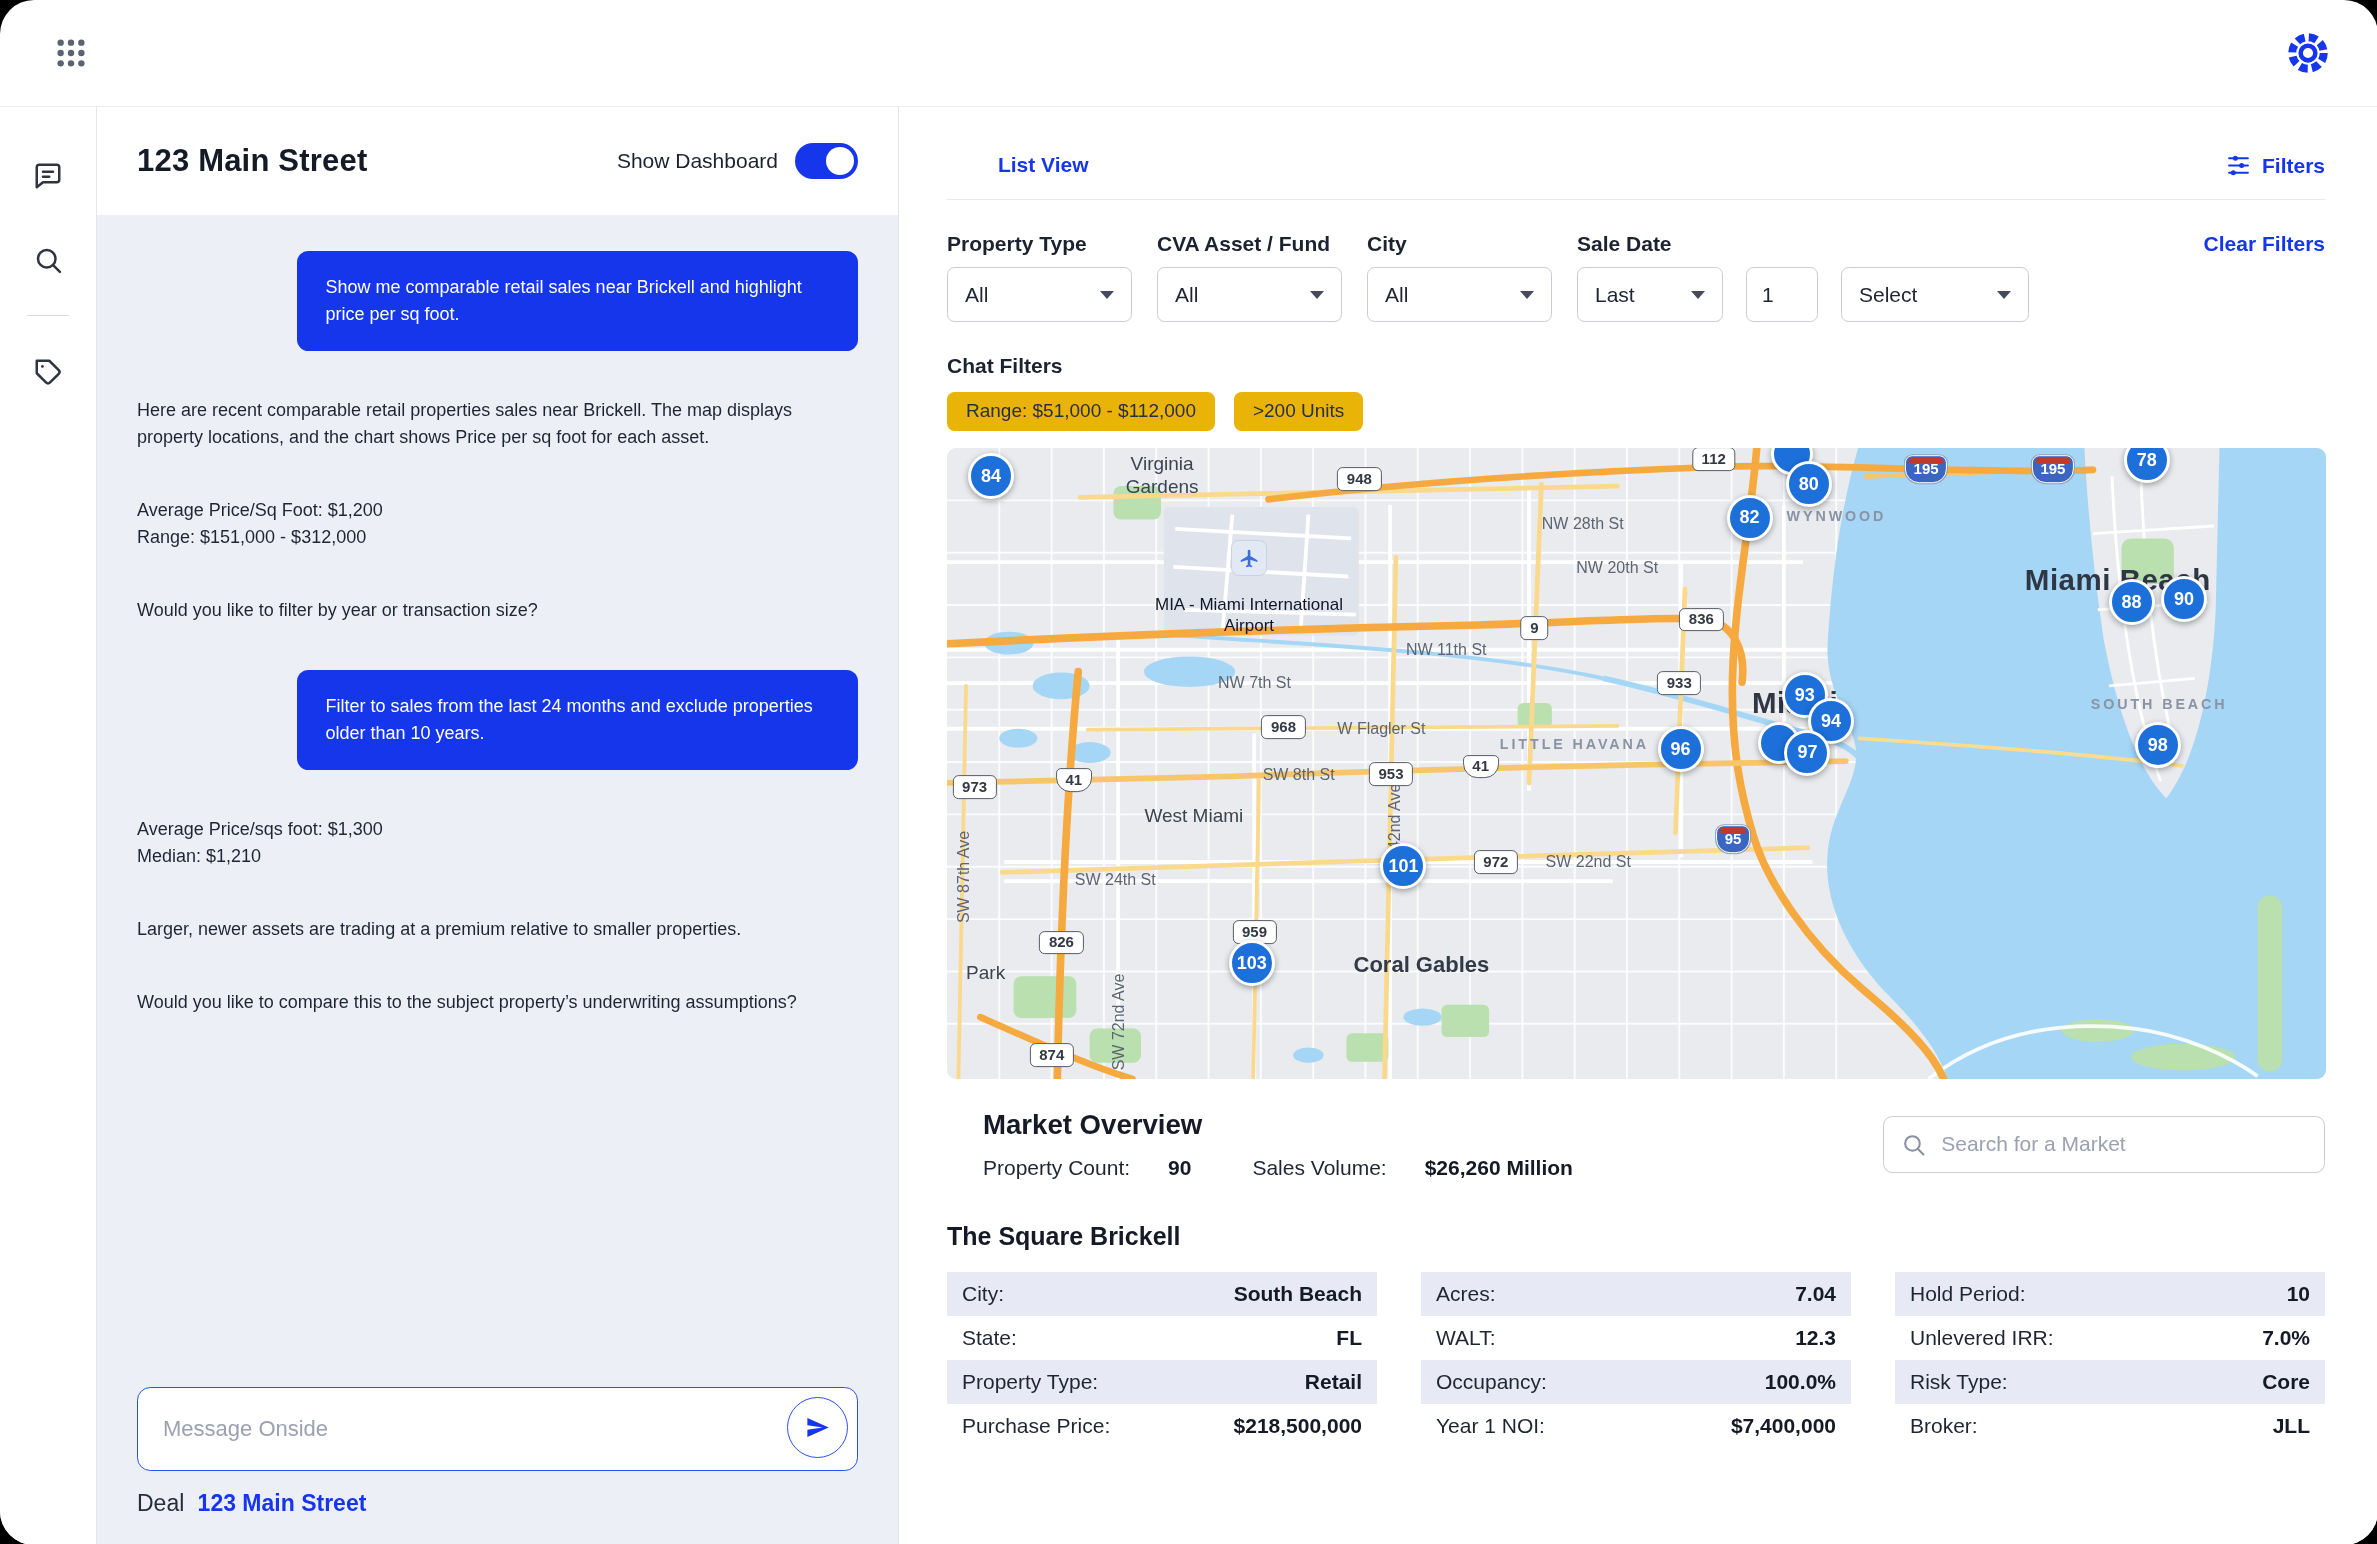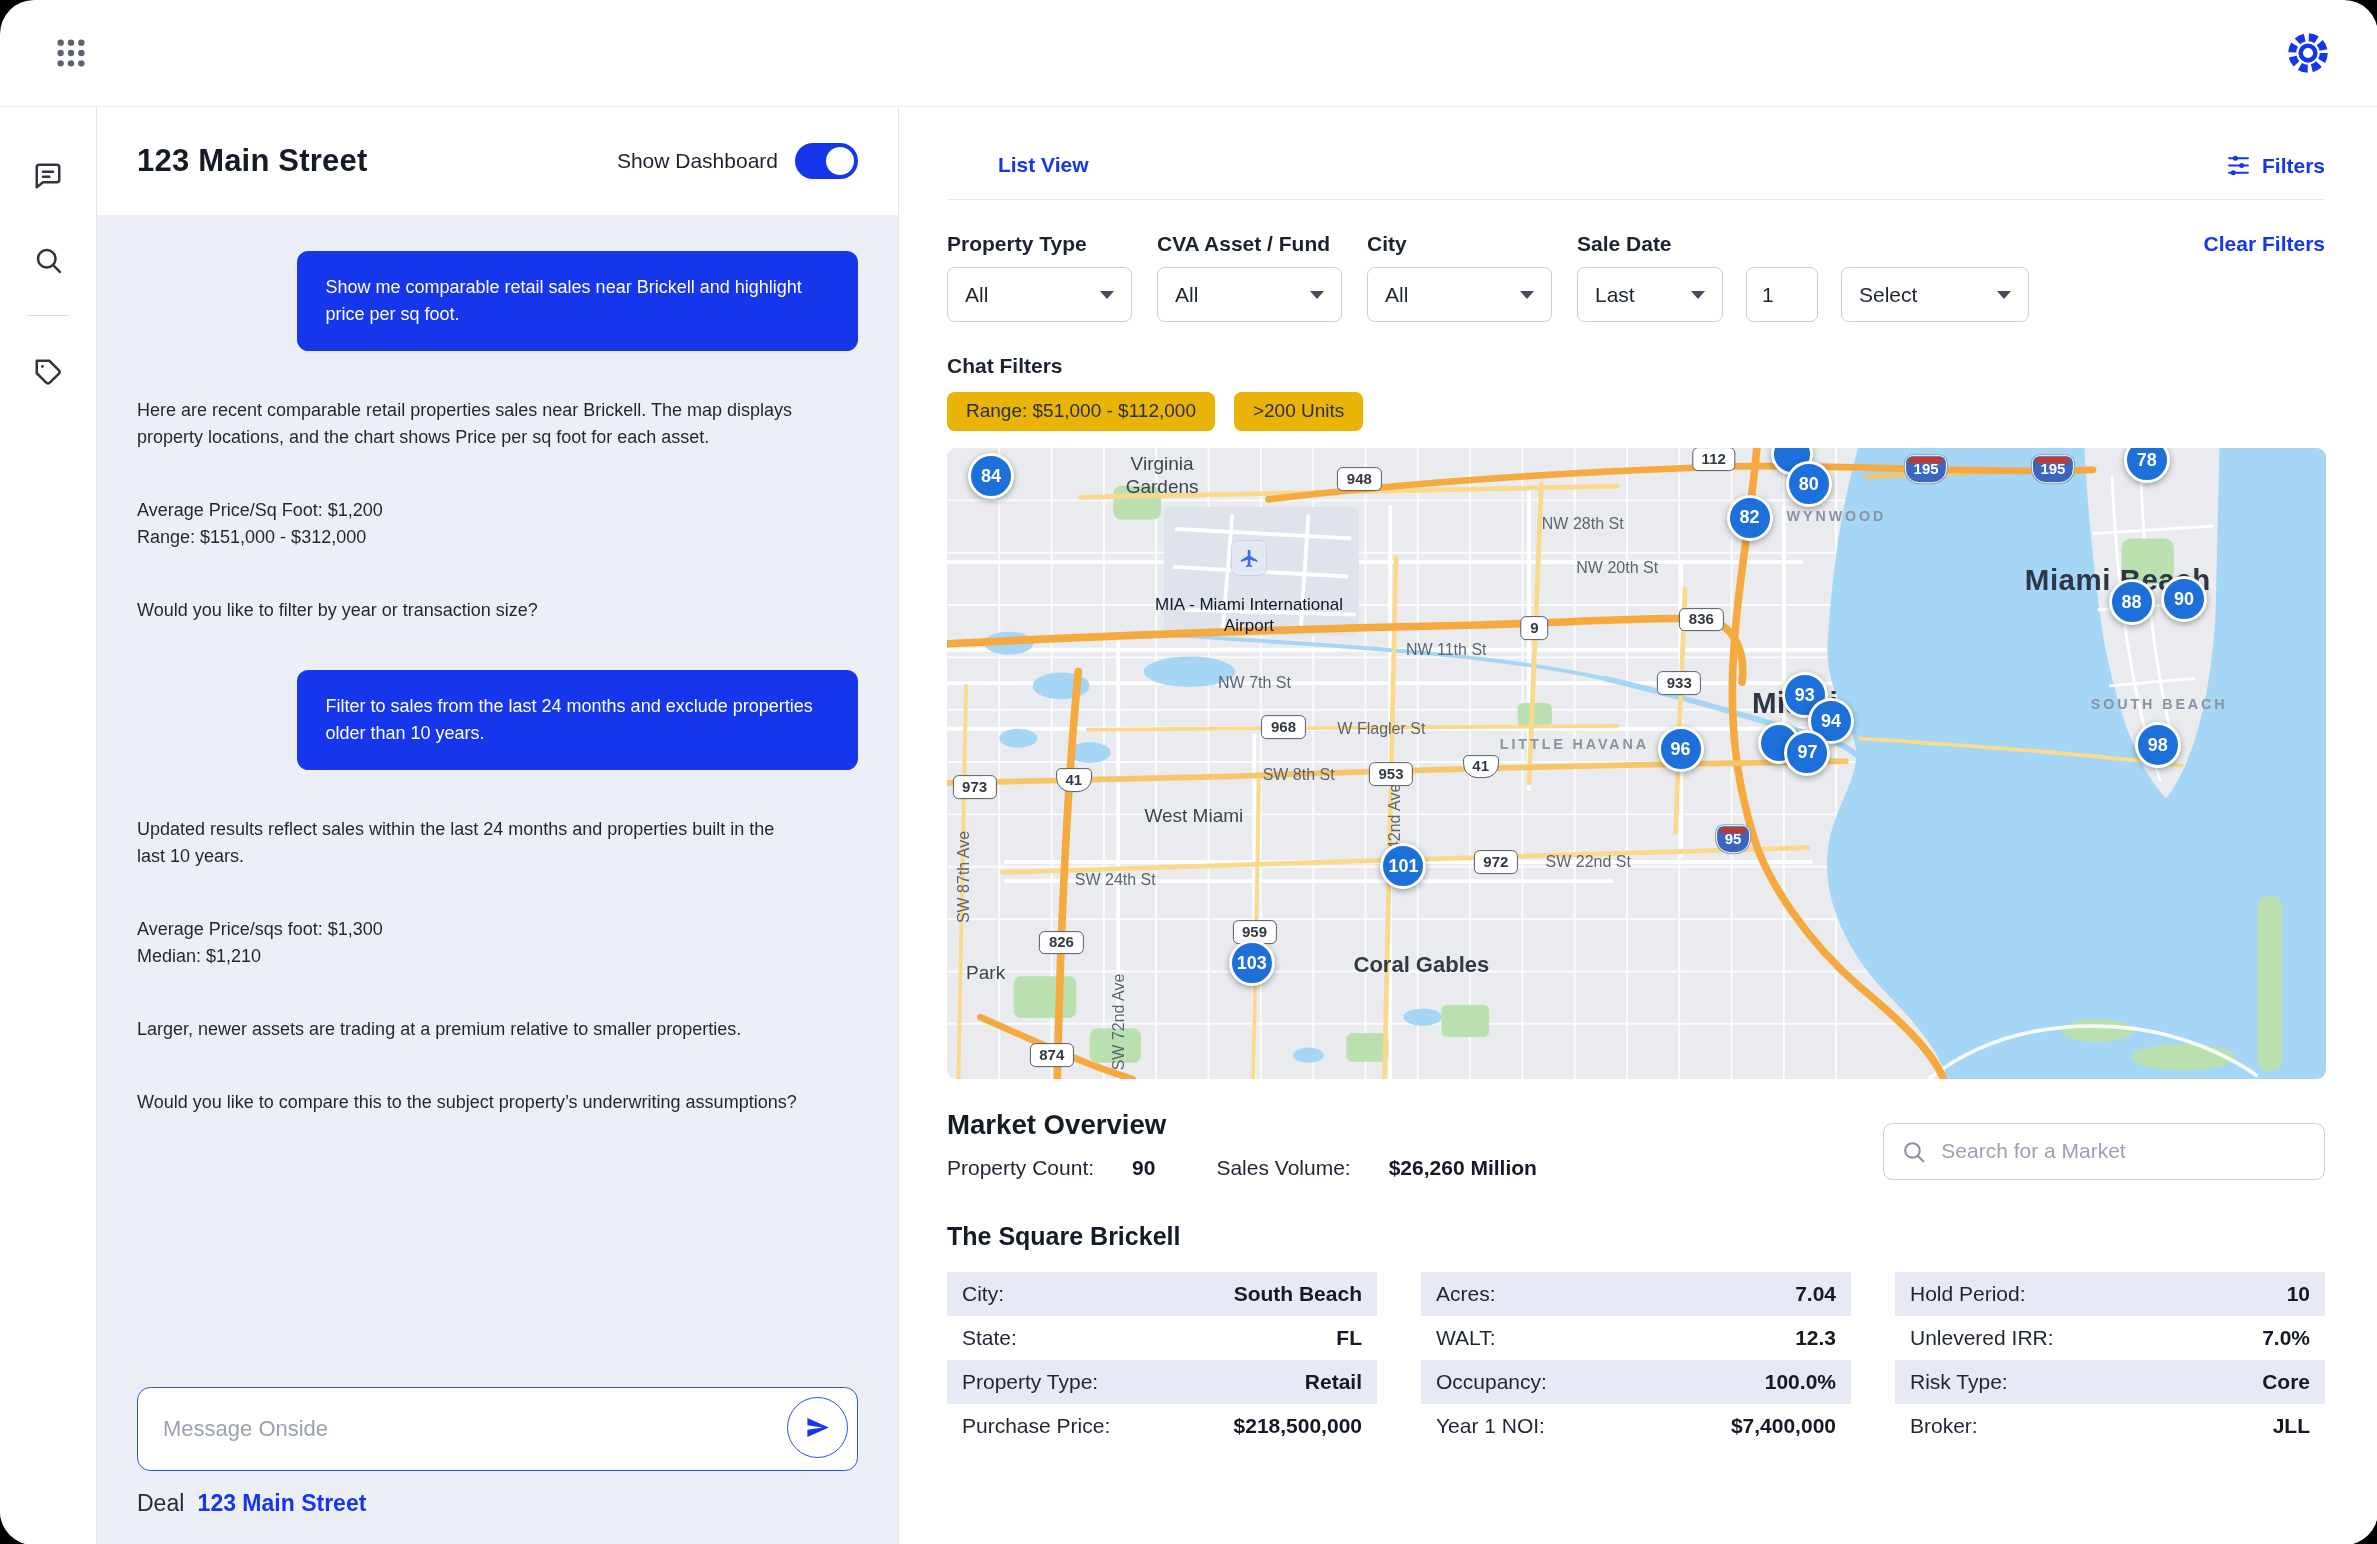--- a/index.html
+++ b/index.html
@@ -67,21 +67,21 @@
   .mlabel.area{font-size:14.3px;color:#8a93a3;letter-spacing:2.9px;font-weight:600;}
   .mlabel.airport{color:#0f172a;font-size:17px;white-space:normal;width:200px;text-align:center;line-height:1.25;}
   .mlabel.plane{width:34px;height:34px;background:#e3e9f4;border-radius:7.6px;display:flex;align-items:center;justify-content:center;border:1px solid #c8d2e4;}
   .mshield{position:absolute;transform:translate(-50%,-50%);background:#fff;border:1.9px solid #555c68;border-radius:5.7px;padding:1.9px 8.6px;font-size:15px;font-weight:700;color:#333a45;line-height:1.2;}
   .mshield.us{border-radius:4.8px 4.8px 14.3px 14.3px;}
   .mshield.interstate{background:#3a66c2;color:#fff;border:1.9px solid #fff;border-radius:7.6px 7.6px 14.3px 14.3px;box-shadow:0 0 0 1px #97a0ae;padding:3.8px 7.6px 3.8px;}
   .mshield.interstate::before{content:"";position:absolute;top:1px;left:2.9px;right:2.9px;height:5.7px;background:#c0392b;border-radius:4.8px 4.8px 0 0;}
   .mmarker{position:absolute;transform:translate(-50%,-50%);width:46px;height:46px;border-radius:50%;background:#1d6fd9;border:3.8px solid #fff;box-shadow:0 1.9px 6.7px rgba(0,0,0,.35);color:#fff;font-weight:700;font-size:18px;display:flex;align-items:center;justify-content:center;box-sizing:border-box;cursor:pointer;}
   .mmarker.ghost{width:42px;height:42px;}
   
-  .market-row{margin-top:30px;display:flex;align-items:flex-end;}
+  .market-row{margin-top:30px;display:flex;align-items:center;margin-left:36px;}
   .market-title{font-size:27.6px;font-weight:700;color:#141a26;margin:0;}
   .market-stats{display:flex;gap:61px;margin-top:15px;align-items:baseline;}
   .stat{display:flex;gap:38px;align-items:baseline;}
   .stat .slabel{font-size:21px;color:#1f2633;}
   .stat .sval{font-size:21px;font-weight:700;color:#141a26;}
   .market-search{margin-left:auto;width:442px;height:57px;border:1px solid #c7ccd7;border-radius:9.5px;display:flex;align-items:center;padding:0 17px;gap:13.3px;box-sizing:border-box;background:#fff;}
   .market-search input{border:none;outline:none;flex:1;font-size:21px;color:#3a4150;font-family:inherit;background:transparent;}
   .market-search input::placeholder{color:#9aa1b0;}
   
   .prop-title{font-size:25px;font-weight:700;color:#141a26;margin:42px 0 0 0;}
@@ -169,23 +169,20 @@
           <p>Average Price/Sq Foot: $1,200</p>
           <p>Range: $151,000 - $312,000</p>
         </div>
         <div class="msg bot">
           <p>Would you like to filter by year or transaction size?</p>
         </div>
         <div class="msg user">
           <div class="bubble">
               <p>Filter to sales from the last 24 months and exclude properties older than 10 years.</p>
             </div>
-        </div>
-        <div class="msg bot">
-          <p>Updated results reflect sales within the last 24 months and properties built in the last 10 years.</p>
         </div>
         <div class="msg bot">
           <p>Average Price/sqs foot: $1,300</p>
           <p>Median: $1,210</p>
         </div>
         <div class="msg bot">
           <p>Larger, newer assets are trading at a premium relative to smaller properties.</p>
         </div>
         <div class="msg bot">
           <p>Would you like to compare this to the subject property’s underwriting assumptions?</p>

